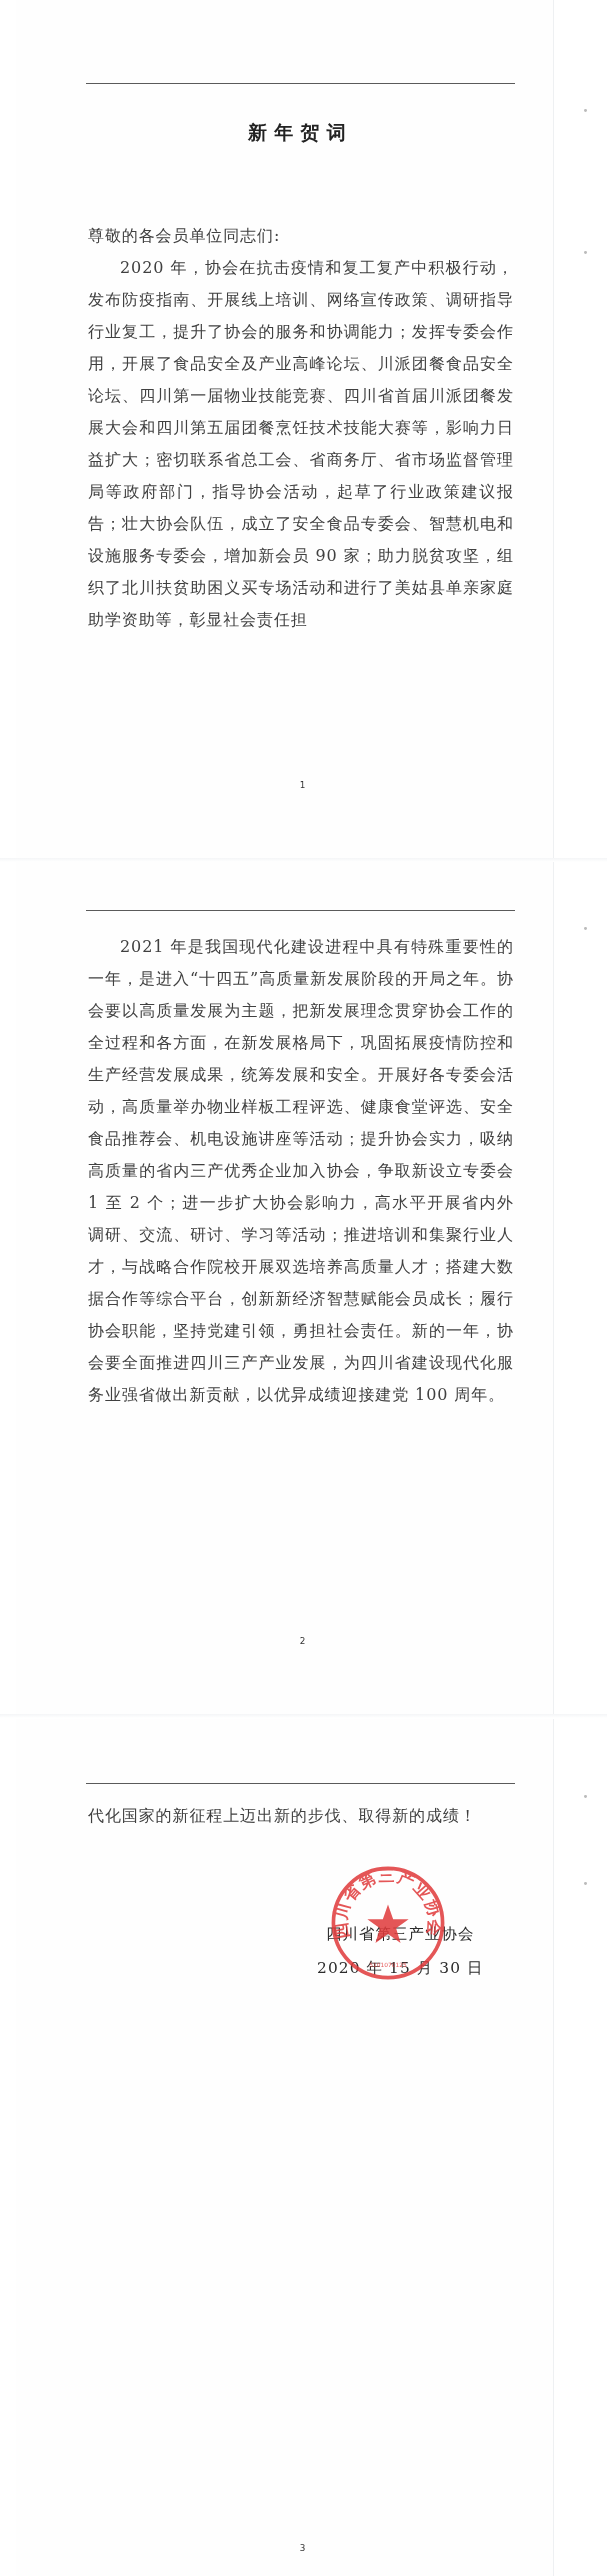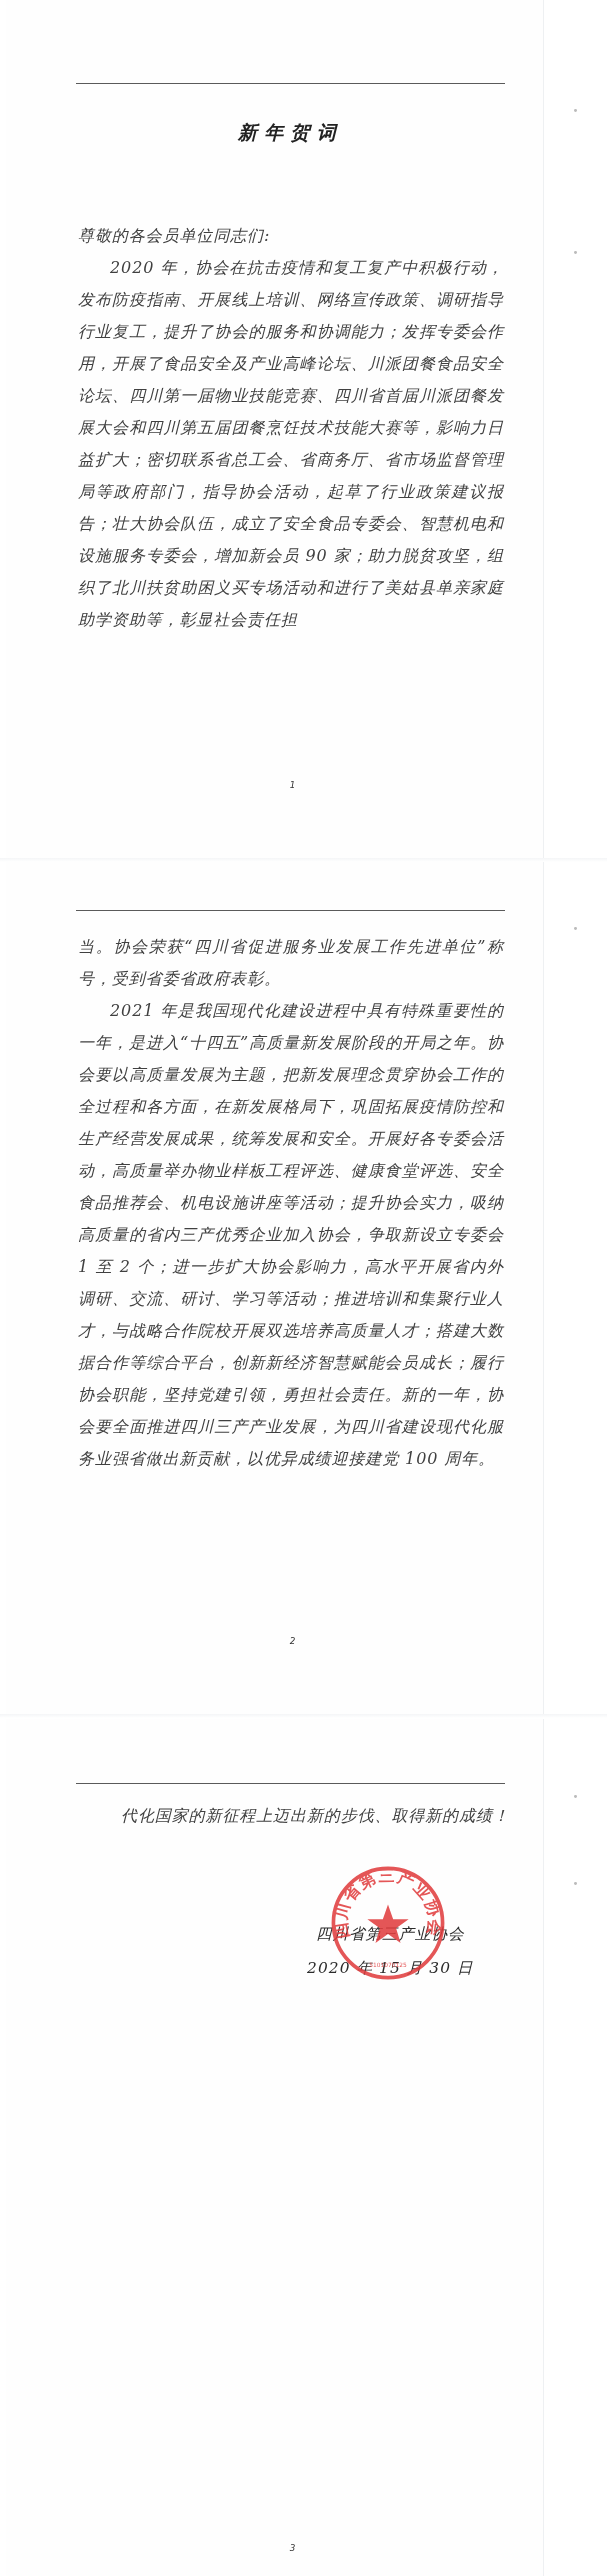--- a/index.html
+++ b/index.html
@@ -1,19 +1,19 @@
 <!DOCTYPE html>
 <html style="font-size:11.8px"><head>
   <meta charset="utf-8">
   <style>
     html, body { margin: 0; padding: 0; background: #ffffff; }
     body { width: 607px; height: 2576px; position: relative; overflow: hidden;
            font-family: "DejaVu Serif", "Liberation Serif", serif; color: #2a2a2a; }
-    .page { position: absolute; left: 6px; width: 538px; background: #fefefe;
-            border-right: 1.5px solid #eef0f2; box-sizing: border-box; font-style: italic; }
+    .page { position: absolute; left: 16px; width: 538px; background: #fefefe;
+            border-right: 1.5px solid #eef0f2; box-sizing: border-box; }
     .page-sep { position: absolute; left: 0; width: 607px; height: 4.4px;
                 background: linear-gradient(#f4f5f7, #ffffff); }
     .rule { position: absolute; left: 70px; width: 429px; height: 0;
             border-top: 1.5px solid #5a5a5a; }
     .title { position: absolute; left: 0; width: 569px; text-align: center;
              font-size: 19px; font-weight: bold; letter-spacing: 7.3px; color: #222; }
     .body-text { position: absolute; left: 72px; width: 426px; font-size: 16px;
                  line-height: 32px; letter-spacing: 0.9px; text-align: justify; color: #404040; }
     .body-text p { margin: 0; }
     .indent { text-indent: 2em; }
@@ -38,32 +38,31 @@
     <p class="indent">2020 年，协会在抗击疫情和复工复产中积极行动，发布防疫指南、开展线上培训、网络宣传政策、调研指导行业复工，提升了协会的服务和协调能力；发挥专委会作用，开展了食品安全及产业高峰论坛、川派团餐食品安全论坛、四川第一届物业技能竞赛、四川省首届川派团餐发展大会和四川第五届团餐烹饪技术技能大赛等，影响力日益扩大；密切联系省总工会、省商务厅、省市场监督管理局等政府部门，指导协会活动，起草了行业政策建议报告；壮大协会队伍，成立了安全食品专委会、智慧机电和设施服务专委会，增加新会员 90 家；助力脱贫攻坚，组织了北川扶贫助困义买专场活动和进行了美姑县单亲家庭助学资助等，彰显社会责任担</p>
   </div>
   <div class="pagenum" style="top:780px;">1</div>
 </div>
 <div class="page-sep" style="top:858px;"></div>
 
 <div class="page" style="top:862px; height:852px;">
   <div class="rule" style="top:48px;"></div>
   <div class="dot" style="top:65px;"></div>
   <div class="body-text" style="top:69px;">
-    <p>当。协会荣获“四川省促进服务业发展工作先进单位”称号，受到省委省政府表彰。</p>
     <p class="indent">2021 年是我国现代化建设进程中具有特殊重要性的一年，是进入“十四五”高质量新发展阶段的开局之年。协会要以高质量发展为主题，把新发展理念贯穿协会工作的全过程和各方面，在新发展格局下，巩固拓展疫情防控和生产经营发展成果，统筹发展和安全。开展好各专委会活动，高质量举办物业样板工程评选、健康食堂评选、安全食品推荐会、机电设施讲座等活动；提升协会实力，吸纳高质量的省内三产优秀企业加入协会，争取新设立专委会 1 至 2 个；进一步扩大协会影响力，高水平开展省内外调研、交流、研讨、学习等活动；推进培训和集聚行业人才，与战略合作院校开展双选培养高质量人才；搭建大数据合作等综合平台，创新新经济智慧赋能会员成长；履行协会职能，坚持党建引领，勇担社会责任。新的一年，协会要全面推进四川三产产业发展，为四川省建设现代化服务业强省做出新贡献，以优异成绩迎接建党 100 周年。</p>
   </div>
   <div class="pagenum" style="top:774px;">2</div>
 </div>
 <div class="page-sep" style="top:1714px;"></div>
 
 <div class="page" style="top:1719px; height:857px;">
   <div class="rule" style="top:64px;"></div>
   <div class="dot" style="top:76px;"></div>
   <div class="dot" style="top:163px;"></div>
-  <div class="body-text" style="top:81px;margin-left:43px;">
+  <div class="body-text" style="top:81px;">
     <p>代化国家的新征程上迈出新的步伐、取得新的成绩！</p>
   </div>
   <div class="signature" style="top:198px;">
     <div>四川省第三产业协会</div>
     <div>2020 年 15 月 30 日</div>
   </div>
   <div class="pagenum" style="top:824px;">3</div>
 </div>
 
 <svg class="stamp" viewBox="0 0 160 160">

